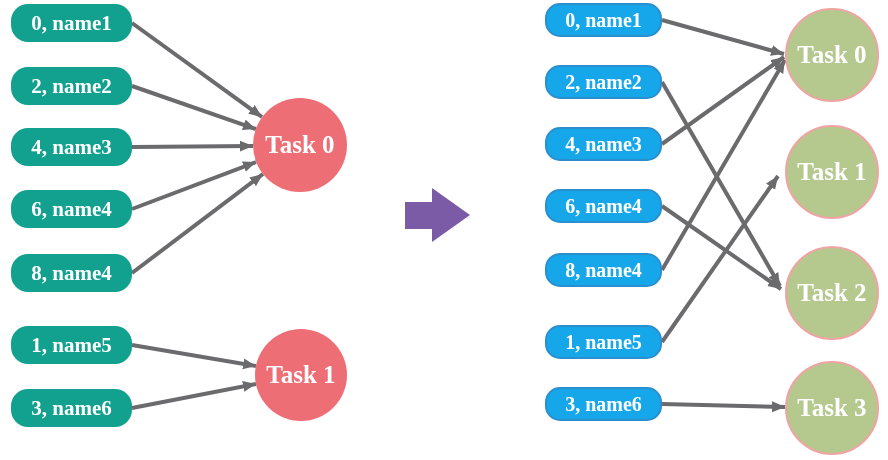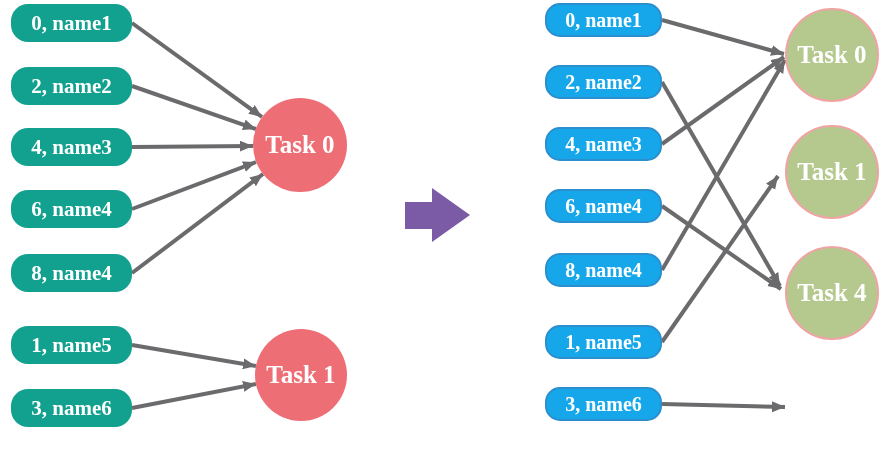--- a/index.html
+++ b/index.html
@@ -92,15 +92,16 @@
       <div class="node-circle left" style="left: 255px; top: 329px; width: 92px; height: 92px; background: rgb(238, 110, 118); border: none; color: rgb(255, 255, 255);">Task 1</div>
       <div class="node-box right" style="left: 545px; top: 3px; width: 117px; height: 34px; background: rgb(22, 167, 234); border: 2px solid rgb(43, 143, 206); border-radius: 15px; color: rgb(255, 255, 255);">0, name1</div>
       <div class="node-box right" style="left: 545px; top: 65px; width: 117px; height: 34px; background: rgb(22, 167, 234); border: 2px solid rgb(43, 143, 206); border-radius: 15px; color: rgb(255, 255, 255);">2, name2</div>
       <div class="node-box right" style="left: 545px; top: 127px; width: 117px; height: 34px; background: rgb(22, 167, 234); border: 2px solid rgb(43, 143, 206); border-radius: 15px; color: rgb(255, 255, 255);">4, name3</div>
       <div class="node-box right" style="left: 545px; top: 189px; width: 117px; height: 34px; background: rgb(22, 167, 234); border: 2px solid rgb(43, 143, 206); border-radius: 15px; color: rgb(255, 255, 255);">6, name4</div>
       <div class="node-box right" style="left: 545px; top: 253px; width: 117px; height: 34px; background: rgb(22, 167, 234); border: 2px solid rgb(43, 143, 206); border-radius: 15px; color: rgb(255, 255, 255);">8, name4</div>
       <div class="node-box right" style="left: 545px; top: 325px; width: 117px; height: 34px; background: rgb(22, 167, 234); border: 2px solid rgb(43, 143, 206); border-radius: 15px; color: rgb(255, 255, 255);">1, name5</div>
       <div class="node-box right" style="left: 545px; top: 387px; width: 117px; height: 34px; background: rgb(22, 167, 234); border: 2px solid rgb(43, 143, 206); border-radius: 15px; color: rgb(255, 255, 255);">3, name6</div>
       <div class="node-circle right" style="left: 785px; top: 8px; width: 94px; height: 94px; background: rgb(181, 201, 143); border: 2px solid rgb(240, 163, 163); color: rgb(255, 255, 255);">Task 0</div>
       <div class="node-circle right" style="left: 785px; top: 125px; width: 94px; height: 94px; background: rgb(181, 201, 143); border: 2px solid rgb(240, 163, 163); color: rgb(255, 255, 255);">Task 1</div>
-      <div class="node-circle right" style="left: 785px; top: 246px; width: 94px; height: 94px; background: rgb(181, 201, 143); border: 2px solid rgb(240, 163, 163); color: rgb(255, 255, 255);">Task 4</div>
+      <div class="node-circle right" style="left: 785px; top: 246px; width: 94px; height: 94px; background: rgb(181, 201, 143); border: 2px solid rgb(240, 163, 163); color: rgb(255, 255, 255);">Task 2</div>
+      <div class="node-circle right" style="left: 785px; top: 361px; width: 94px; height: 94px; background: rgb(181, 201, 143); border: 2px solid rgb(240, 163, 163); color: rgb(255, 255, 255);">Task 3</div>
     </div>
 </div>
 
 </body></html>

